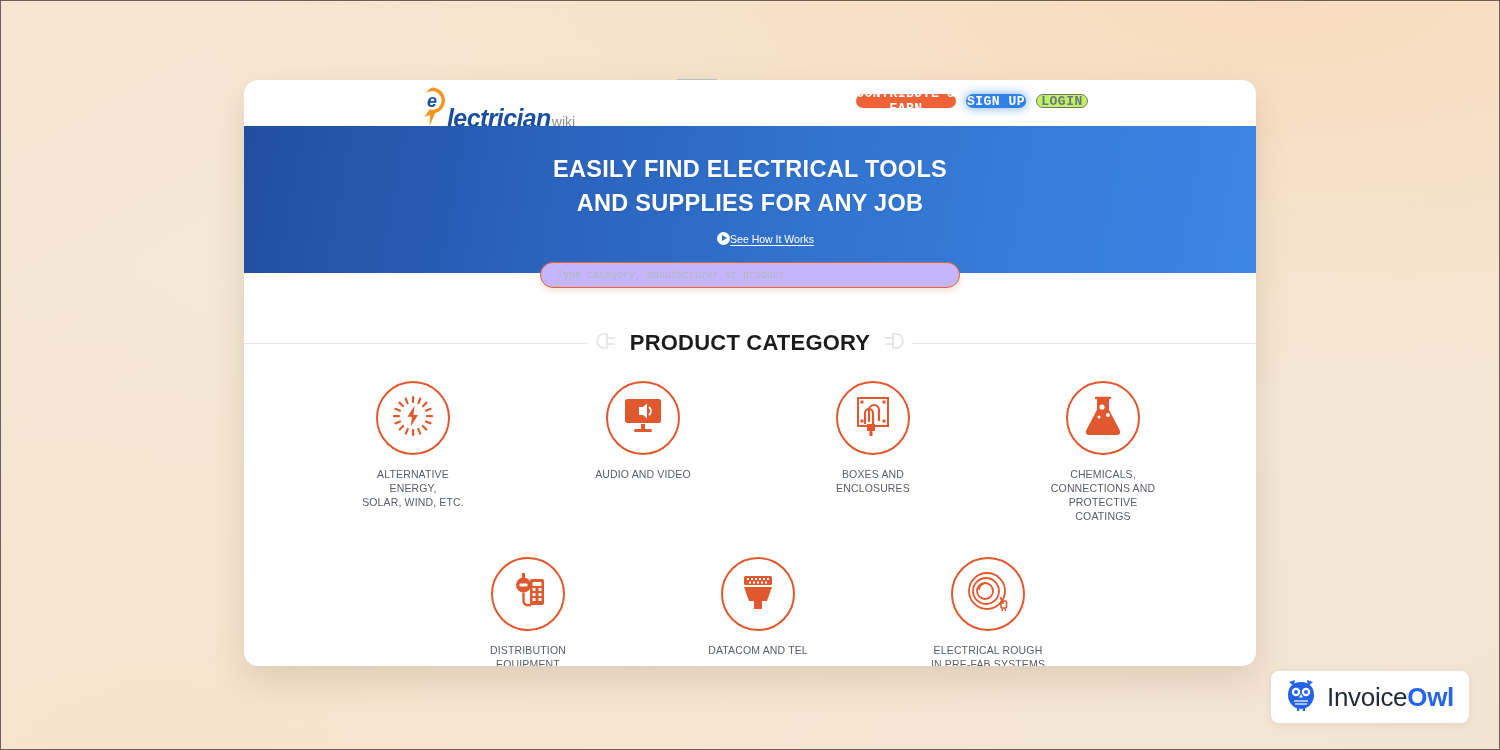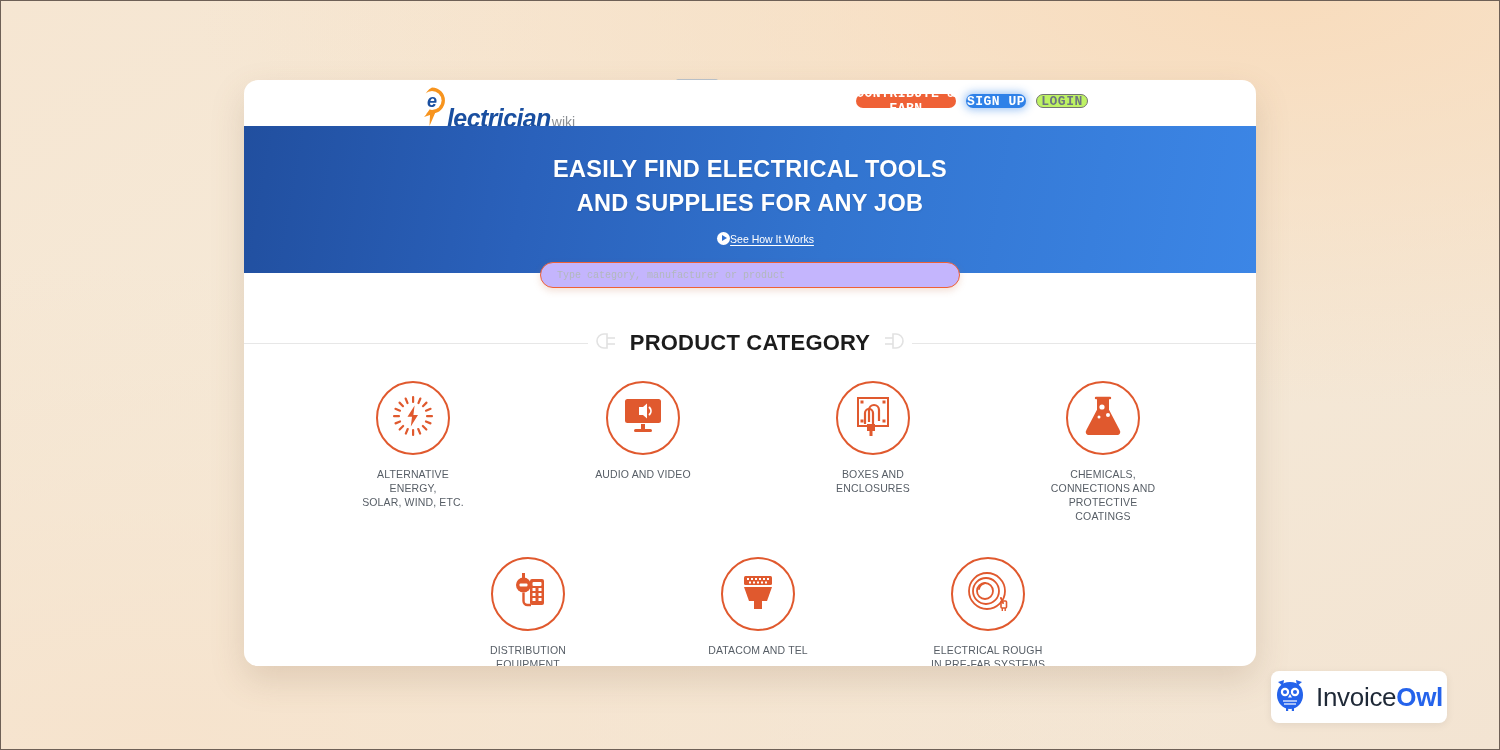--- a/index.html
+++ b/index.html
@@ -182,21 +182,21 @@
   }
   .cat-label {
     font-size: 10.5px; line-height: 14px;
     color: #575e66; text-align: center;
     letter-spacing: .15px;
   }
 
   
   #watermark {
     position: absolute; left: 1271px; top: 671px;
-    width: 176px; height: 52px;
+    width: 198px; height: 52px;
     background: #fff;
     border-radius: 8px;
     display: flex; align-items: center; justify-content: center;
     gap: 11px;
     box-shadow: 0 2px 8px rgba(0,0,0,.07);
   }
   .wm-text { font-size: 26px; color: #1f2937; letter-spacing: -.3px; }
   .wm-text b { color: #2563eb; font-weight: bold; }
 </style>
 </head>

